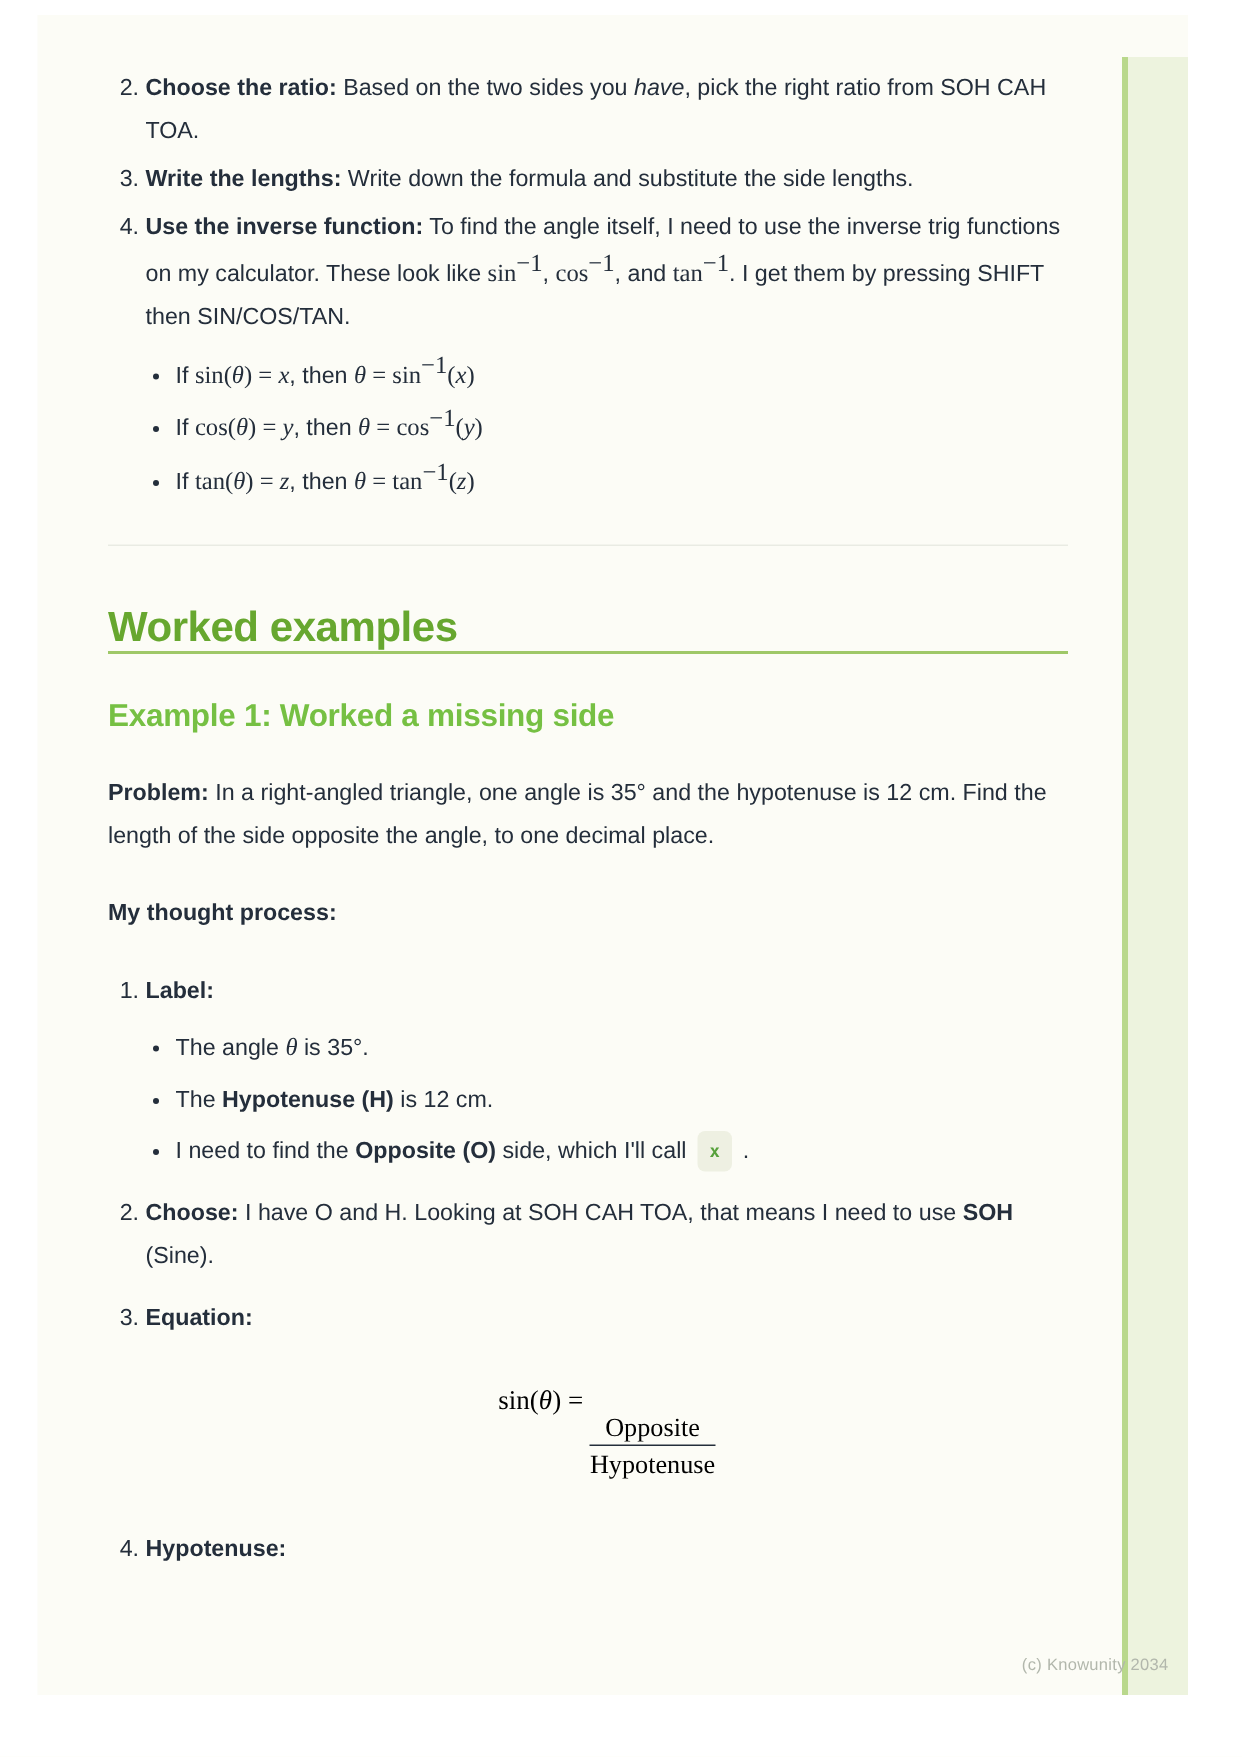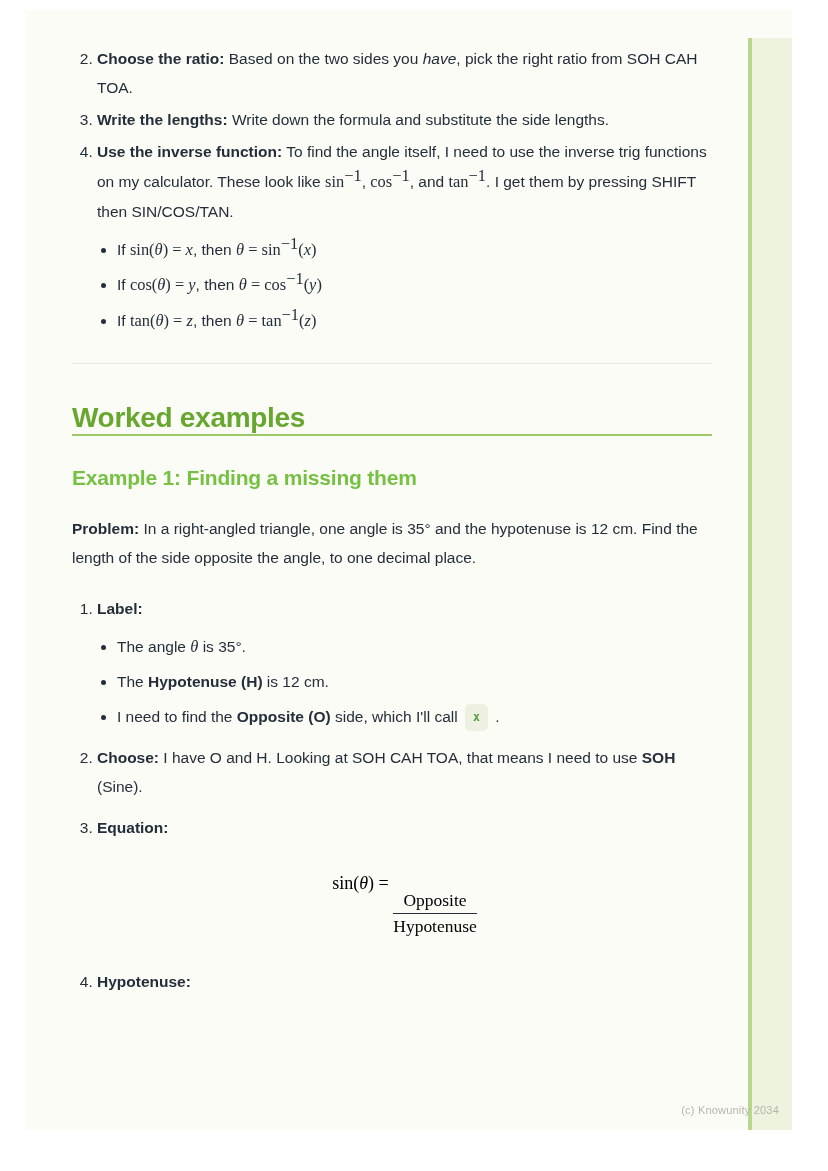--- a/index.html
+++ b/index.html
@@ -84,24 +84,25 @@
           <li><span>If </span><span class="m">cos(</span><span class="mi">θ</span><span class="m">) = </span><span class="mi">y</span><span>, then </span><span class="mi">θ</span><span class="m"> = </span><span class="m">cos</span><sup class="m">−1</sup><span class="m">(</span><span class="mi">y</span><span class="m">)</span></li>
           <li><span>If </span><span class="m">tan(</span><span class="mi">θ</span><span class="m">) = </span><span class="mi">z</span><span>, then </span><span class="mi">θ</span><span class="m"> = </span><span class="m">tan</span><sup class="m">−1</sup><span class="m">(</span><span class="mi">z</span><span class="m">)</span></li>
         </ul>
       </li>
     </ol>
 
     <hr class="divider">
 
     <h1>Worked examples</h1>
 
-    <h2>Example 1: Finding a missing them</h2>
+    <h2>Example 1: Worked a missing side</h2>
 
     <p class="para problem"><span class="b">Problem:</span><span> In a right-angled triangle, one angle is 35° and the hypotenuse is 12 cm. Find the length of the side opposite the angle, to one decimal place.</span></p>
 
+    <p class="para thought"><span class="b">My thought process:</span></p>
 
     <ol class="steps">
       <li>
         <div class="li-text"><span class="b">Label:</span></div>
         <ul class="bullets">
           <li><span>The angle </span><span class="mi">θ</span><span> is 35°.</span></li>
           <li><span>The </span><span class="b">Hypotenuse (H)</span><span> is 12 cm.</span></li>
           <li><span>I need to find the </span><span class="b">Opposite (O)</span><span> side, which I'll call </span><span class="code">x</span><span> .</span></li>
         </ul>
       </li>

